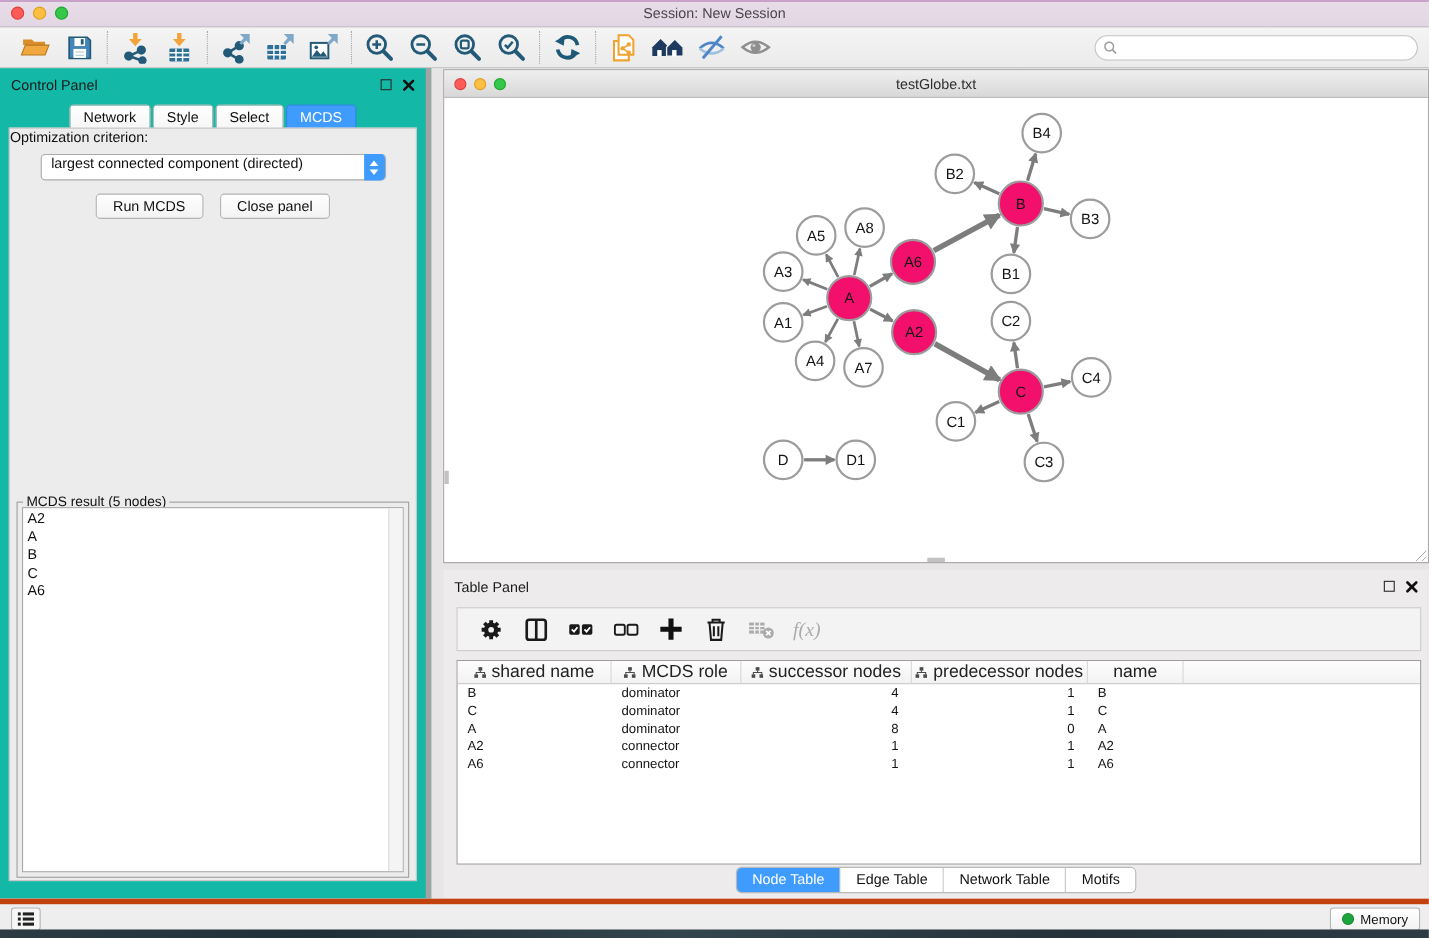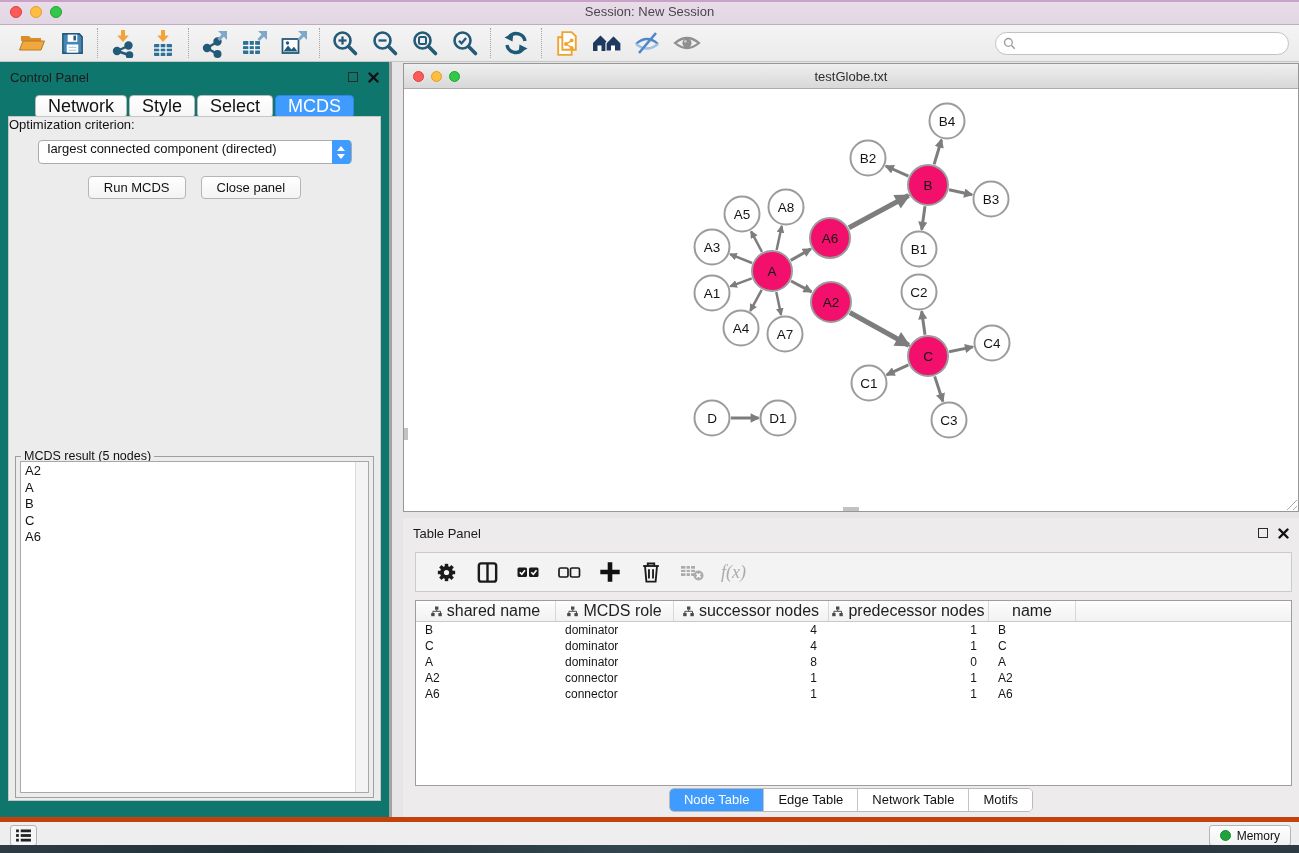--- a/index.html
+++ b/index.html
@@ -23,30 +23,30 @@
     background:linear-gradient(#F5F4F4,#ECEBEB); border-bottom:1px solid #C6C5C5;
     display:flex; align-items:center; padding-left:12px; }
   .tbtn { width:40px; height:32px; display:flex; align-items:center; justify-content:center; cursor:default; }
   .tbtn svg { display:block; }
   .tsep { width:1px; height:30px; border-left:1px dotted #A5A5A5; margin:0 5px; }
   .searchbox { position:absolute; right:10px; top:7px; width:294px; height:23px; background:#fff;
     border:1px solid #C2C2C2; border-radius:12px; display:flex; align-items:center; padding-left:7px; }
   .searchbox input { border:none; outline:none; flex:1; font-size:12px; background:transparent; height:18px; margin-left:4px; }
 
   
-  .control-panel { position:absolute; left:0; top:62px; width:392px; height:755px; background:#0f766e; border-right:3px solid #a3a3a3; }
+  .control-panel { position:absolute; left:0; top:62px; width:392px; height:755px; background:#14b8a6; border-right:5px solid #a3a3a3; }
   .panel-head { position:absolute; left:0; top:0; right:0; height:30px; display:flex; align-items:center; padding:0 10px; }
   .panel-head .ph-title { font-size:13px; color:#1A1A1A; flex:1; }
   .ph-icons { display:flex; gap:10px; align-items:center; }
   .ph-float { width:10px; height:10px; border:1.6px solid #2B2B2B; background:transparent; }
   .ph-close svg { display:block; }
 
   .cp-tabs { position:absolute; top:33px; left:0; right:0; display:flex; justify-content:center; gap:2px; }
   .cp-tab { background:linear-gradient(#FFFFFF,#F6F6F6); border:1px solid #B9B9B9; border-radius:4px;
-    font-size:18px; color:#111; padding:3px 12px; line-height:15px;text-align:right; }
+    font-size:13px; color:#111; padding:3px 12px; line-height:15px;text-align:right; }
   .cp-tab.active { background:#3F9BFD; border-color:#2F86E4; color:#fff; }
 
   .cp-body { position:absolute; left:8px; right:8px; top:54px; bottom:16px; background:#ECECEC; border:1px solid #C7C5C6; }
   .opt-label { text-align:left; font-size:13px; color:#111; }
   .combo { position:relative; margin:8px auto 0; width:314px; height:24px; background:#fff; border:1px solid #ABABAB; border-radius:4px;
     display:flex; align-items:flex-start; padding-left:9px; font-size:13px; color:#111; }
   .combo .stepper { position:absolute; right:0; top:-1px; bottom:-1px; width:19px; background:#3F9BFD; border-radius:0 4px 4px 0;
     display:flex; flex-direction:column; align-items:center; justify-content:center; gap:3px; }
   .arr-up { width:0; height:0; border-left:4px solid transparent; border-right:4px solid transparent; border-bottom:5px solid #fff; }
   .arr-dn { width:0; height:0; border-left:4px solid transparent; border-right:4px solid transparent; border-top:5px solid #fff; }

